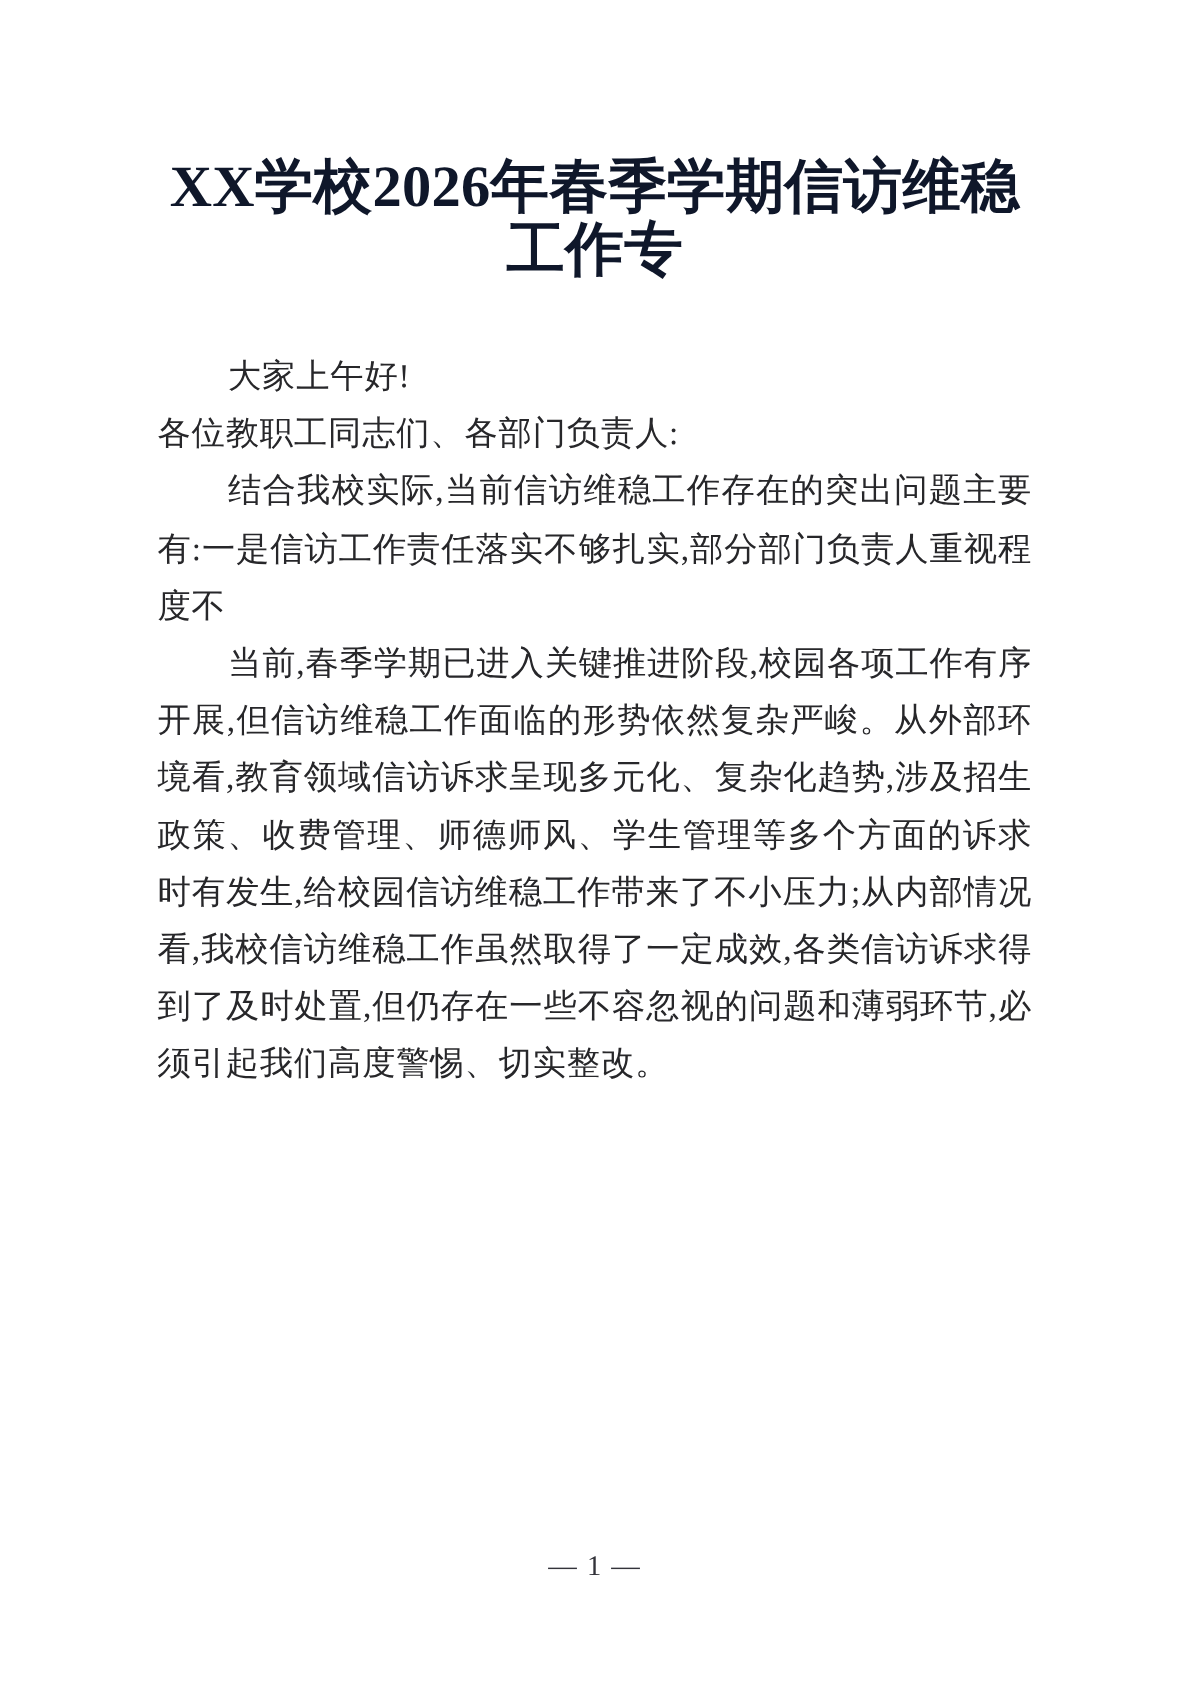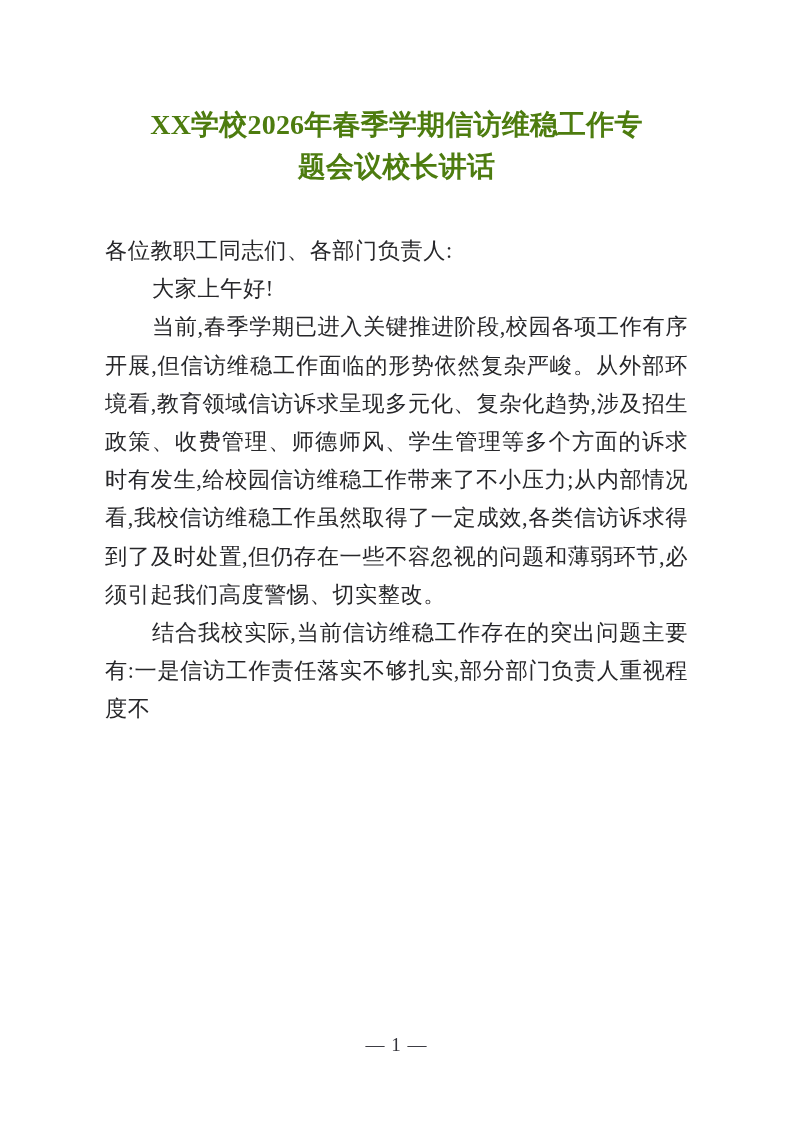--- a/index.html
+++ b/index.html
@@ -20,23 +20,23 @@
 
   
   .doc-title {
     position: absolute;
     top: 104px;
     left: 105px;
     width: 583px;
     text-align: center;
     font-family: "Liberation Serif", "DejaVu Serif", serif;
     font-weight: bold;
-    font-size: 28px;
+    font-size: 39px;
     line-height: 42px;
-    color: #4d7c0f;
+    color: #0f172a;
     letter-spacing: 0.2px;
   }
 
   
   .body-block {
     position: absolute;
     top: 232px;
     left: 105px;
     width: 583px;
   }
@@ -73,31 +73,30 @@
     letter-spacing: 1px;
   }
 </style>
 </head>
 <body>
 
 <div class="page">
 
   <div class="doc-title">
     <div>XX学校2026年春季学期信访维稳工作专</div>
-    <div>题会议校长讲话</div>
   </div>
 
   <div class="body-block">
 
+    <p class="para indent">大家上午好!</p>
+
     <p class="para">各位教职工同志们、各部门负责人:</p>
 
-    <p class="para indent">大家上午好!</p>
 
+    <p class="para indent">结合我校实际,当前信访维稳工作存在的突出问题主要有:一是信访工作责任落实不够扎实,部分部门负责人重视程度不</p>
 
     <p class="para indent">当前,春季学期已进入关键推进阶段,校园各项工作有序开展,但信访维稳工作面临的形势依然复杂严峻。从外部环境看,教育领域信访诉求呈现多元化、复杂化趋势,涉及招生政策、收费管理、师德师风、学生管理等多个方面的诉求时有发生,给校园信访维稳工作带来了不小压力;从内部情况看,我校信访维稳工作虽然取得了一定成效,各类信访诉求得到了及时处置,但仍存在一些不容忽视的问题和薄弱环节,必须引起我们高度警惕、切实整改。</p>
-
-    <p class="para indent">结合我校实际,当前信访维稳工作存在的突出问题主要有:一是信访工作责任落实不够扎实,部分部门负责人重视程度不</p>
 
   </div>
 
   <div class="page-footer">— 1 —</div>
 
 </div>
 
 </body></html>

